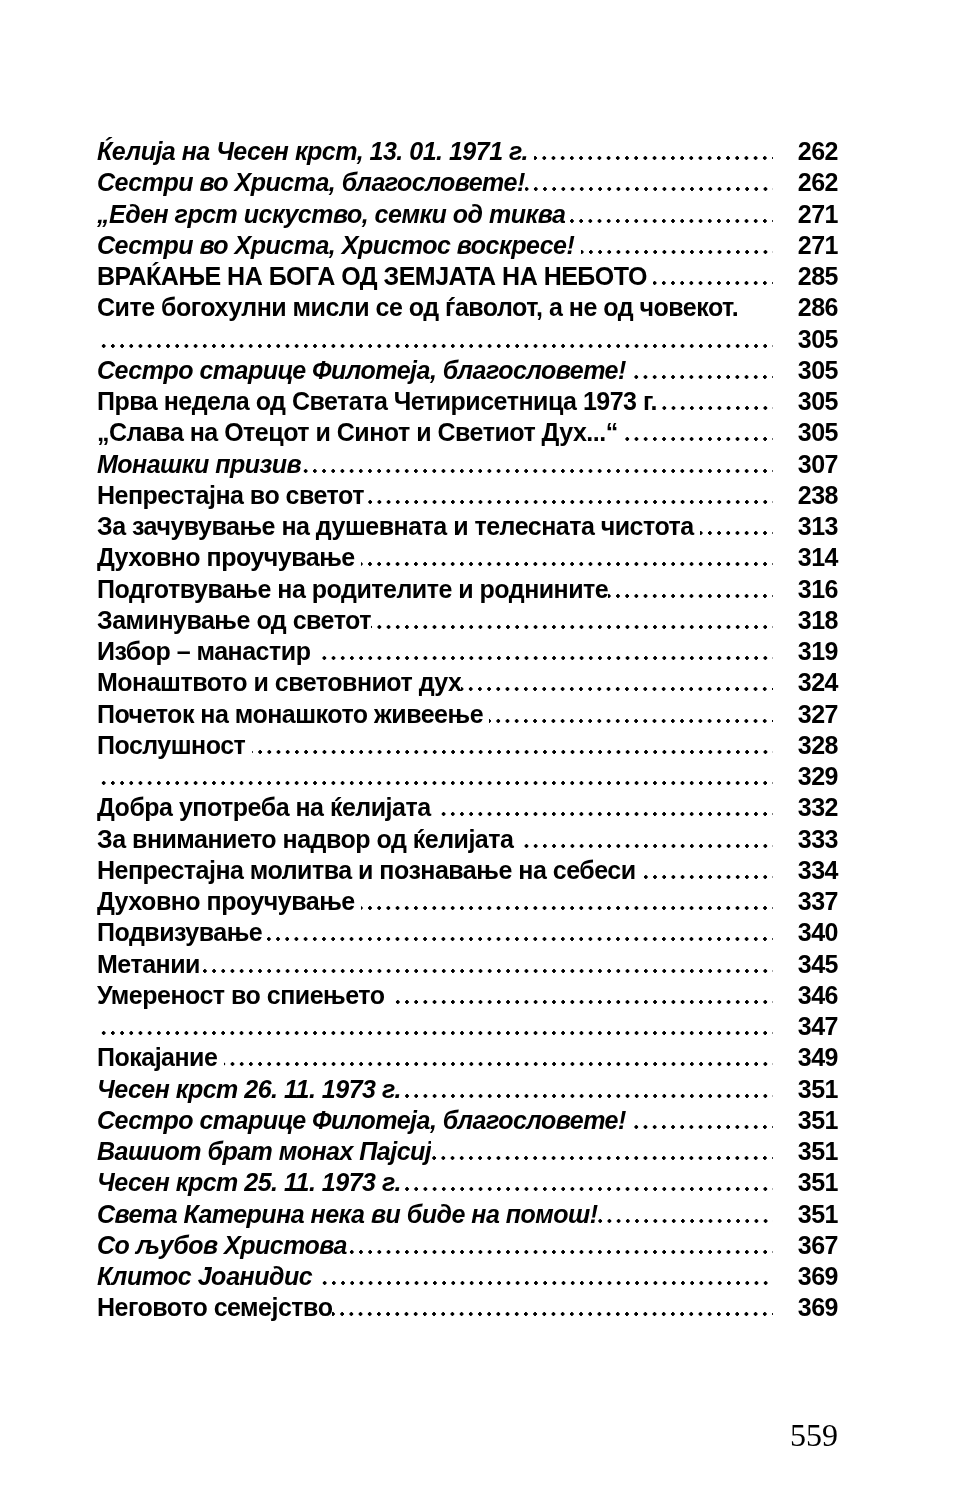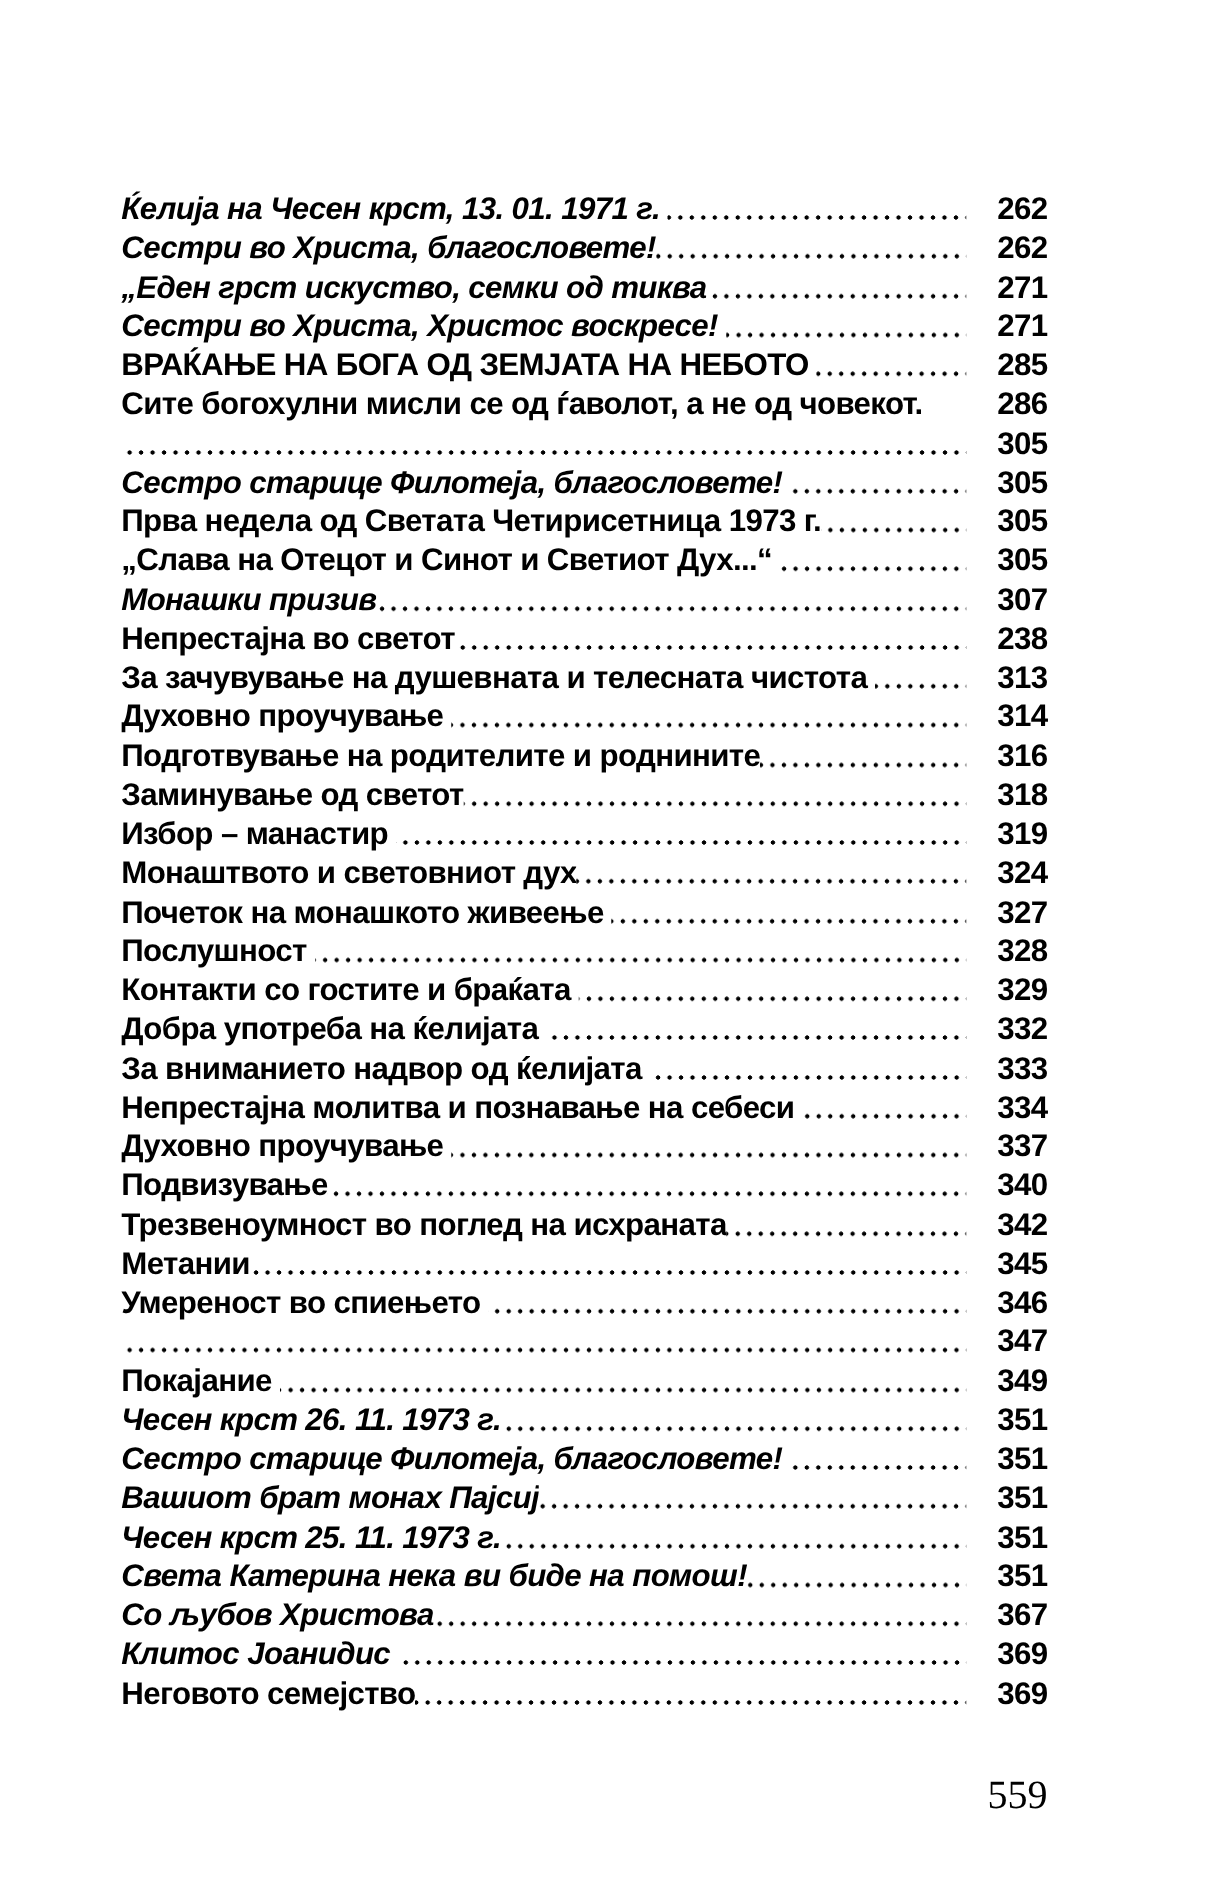--- a/index.html
+++ b/index.html
@@ -9,21 +9,21 @@
   }
   body {
     position: relative;
     width: 978px;
     height: 1508px;
     overflow: hidden;
   }
   .toc {
     position: absolute;
     left: 97px;
-    top: 152px;
+    top: 136px;
     width: 741px;
   }
   .toc-row {
     display: flex;
     align-items: stretch;
     height: 31.25px;
     font-family: "Liberation Sans", sans-serif;
     font-weight: bold;
     font-size: 25px;
     line-height: 31.25px;
@@ -184,21 +184,20 @@
     <span class="toc-pageno">327</span>
   </div>
 
   <div class="toc-row">
     <span class="toc-title">Послушност </span>
     <span class="dot-leader"></span>
     <span class="toc-pageno">328</span>
   </div>
 
   <div class="toc-row">
-    <span class="toc-title">Контакти со гостите и браќата </span>
     <span class="dot-leader"></span>
     <span class="toc-pageno">329</span>
   </div>
 
   <div class="toc-row">
     <span class="toc-title">Добра употреба на ќелијата </span>
     <span class="dot-leader"></span>
     <span class="toc-pageno">332</span>
   </div>
 
@@ -219,25 +218,20 @@
     <span class="dot-leader"></span>
     <span class="toc-pageno">337</span>
   </div>
 
   <div class="toc-row">
     <span class="toc-title">Подвизување</span>
     <span class="dot-leader"></span>
     <span class="toc-pageno">340</span>
   </div>
 
-  <div class="toc-row">
-    <span class="toc-title">Трезвеноумност во поглед на исхраната</span>
-    <span class="dot-leader"></span>
-    <span class="toc-pageno">342</span>
-  </div>
 
   <div class="toc-row">
     <span class="toc-title">Метании</span>
     <span class="dot-leader"></span>
     <span class="toc-pageno">345</span>
   </div>
 
   <div class="toc-row">
     <span class="toc-title">Умереност во спиењето </span>
     <span class="dot-leader"></span>

